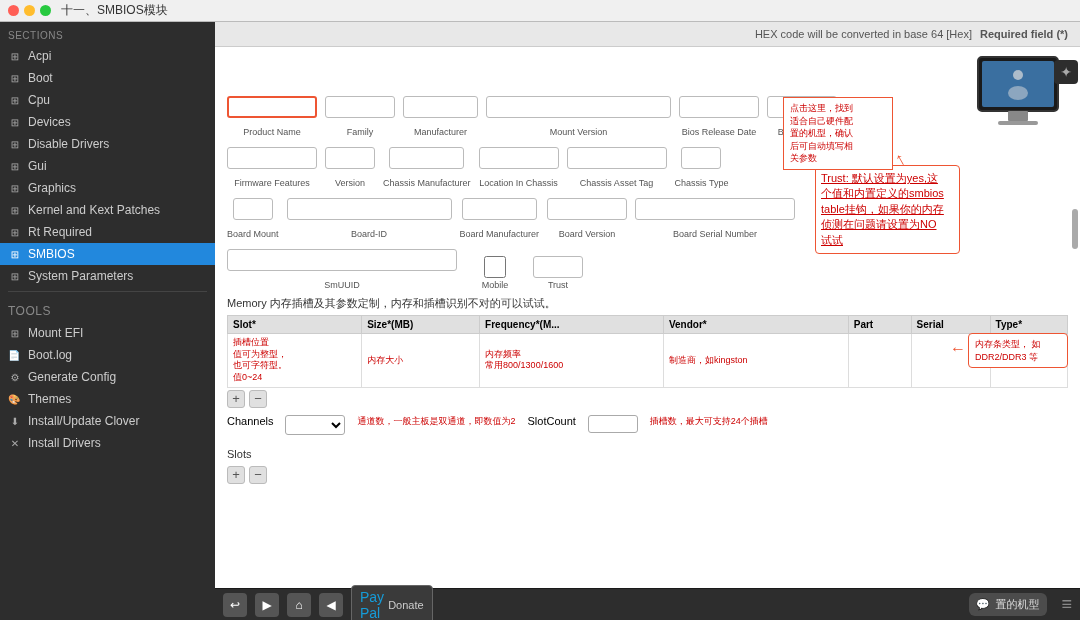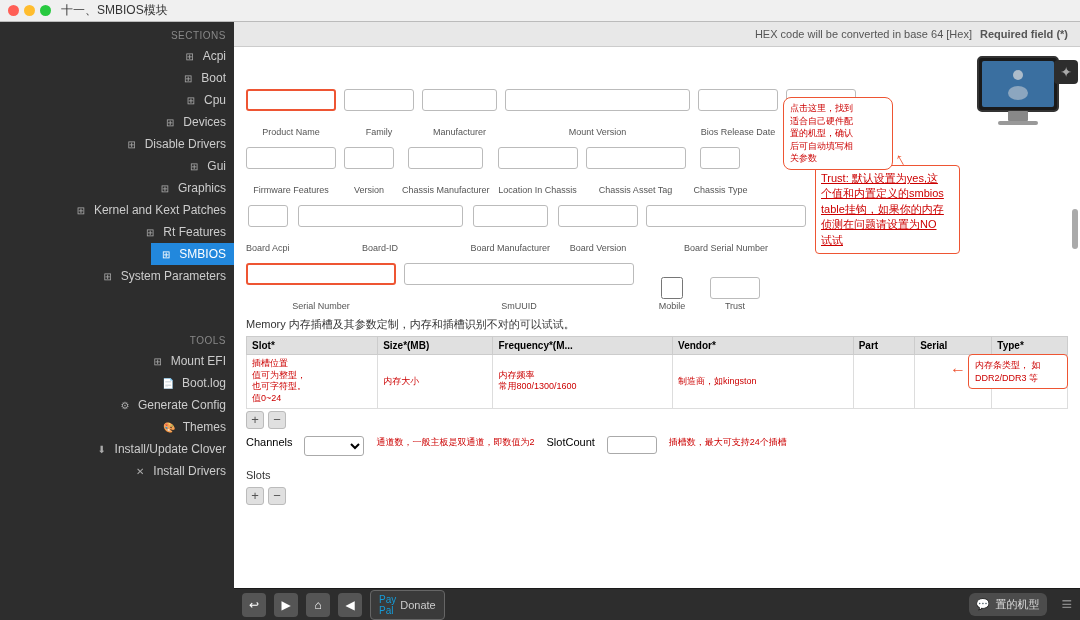--- a/index.html
+++ b/index.html
@@ -5,44 +5,44 @@
     * { box-sizing: border-box; margin: 0; padding: 0; }
     body { font-family: -apple-system, 'Helvetica Neue', Arial, sans-serif; font-size: 11px; background: #e8e8e8; }
     
     .outer-wrapper { width: 1080px; height: 620px; overflow: hidden; position: relative; background: #d0d0d0; }
     
     .title-bar { background: #f0f0f0; height: 22px; display: flex; align-items: center; padding: 0 8px; font-size: 12px; color: #333; border-bottom: 1px solid #bbb; }
     
     .main-container { display: flex; height: calc(620px - 22px); }
     
     
-    .sidebar { width: 234px; background: #2d2d2d; color: #ccc; flex-shrink: 0; display: flex; flex-direction: column; align-items: flex-end; }
+    .sidebar { width: 215px; background: #2d2d2d; color: #ccc; flex-shrink: 0; display: flex; flex-direction: column; }
     .sidebar-sections-label { font-size: 10px; color: #888; padding: 8px 8px 4px 8px; letter-spacing: 0.5px; text-transform: uppercase; }
     .sidebar-item { display: flex; align-items: center; padding: 4px 8px; cursor: pointer; font-size: 12px; gap: 6px; }
     .sidebar-item.active { background: #2288dd; color: white; }
     .sidebar-item .item-icon { width: 14px; height: 14px; display: flex; align-items: center; justify-content: center; font-size: 10px; color: #aaa; }
     .sidebar-item.active .item-icon { color: white; }
     .sidebar-item .item-label { font-size: 12px; }
     
     .sidebar-divider { height: 1px; background: #444; margin: 4px 8px; }
-    .sidebar-tools-label { font-size: 10px; color: #888; padding: 8px 8px 4px 8px; letter-spacing: 0.5px; text-transform: uppercase; margin-top: 31px; }
+    .sidebar-tools-label { font-size: 12px; color: #888; padding: 8px 8px 4px 8px; letter-spacing: 0.5px; text-transform: uppercase; }
     
     
     .content-area { flex: 1; background: #ffffff; display: flex; flex-direction: column; overflow: hidden; }
     
     .content-header { background: #e8e8e8; border-bottom: 1px solid #ccc; padding: 6px 12px; display: flex; justify-content: flex-end; align-items: center; gap: 8px; font-size: 11px; color: #555; }
     
     .content-body { flex: 1; overflow-y: auto; padding: 8px 12px; }
     
     
     .form-row { display: flex; align-items: flex-end; gap: 8px; margin-bottom: 10px; }
     .form-field { display: flex; flex-direction: column; align-items: center; }
     .form-field input { border: 1px solid #bbb; background: white; border-radius: 3px; padding: 3px 5px; font-size: 11px; height: 22px; }
     .form-field input.highlight { border: 2px solid #e53; }
-    .form-field .field-label { font-size: 9px; color: #555; margin-top: 16px; text-align: center; }
+    .form-field .field-label { font-size: 9px; color: #555; margin-top: 9px; text-align: center; }
     
     
     .memory-section { margin-top: 4px; }
     .memory-section-title { font-size: 11px; color: #333; margin-bottom: 4px; }
     .memory-table { width: 100%; border-collapse: collapse; background: white; border: 1px solid #ccc; }
     .memory-table th { background: #e0e0e0; border: 1px solid #ccc; padding: 3px 5px; font-size: 10px; text-align: left; }
     .memory-table td { border: 1px solid #ddd; padding: 3px 5px; font-size: 10px; }
     
     .slots-section { margin-top: 8px; }
     .slots-label { font-size: 11px; color: #333; margin-bottom: 4px; }
@@ -119,21 +119,21 @@
       <div class="sidebar-item">
         <span class="item-icon">⊞</span>
         <span class="item-label">Graphics</span>
       </div>
       <div class="sidebar-item">
         <span class="item-icon">⊞</span>
         <span class="item-label">Kernel and Kext Patches</span>
       </div>
       <div class="sidebar-item">
         <span class="item-icon">⊞</span>
-        <span class="item-label">Rt Features</span>
+        <span class="item-label">Rt Required</span>
       </div>
       <div class="sidebar-item active">
         <span class="item-icon">⊞</span>
         <span class="item-label">SMBIOS</span>
       </div>
       <div class="sidebar-item">
         <span class="item-icon">⊞</span>
         <span class="item-label">System Parameters</span>
       </div>
 
@@ -244,45 +244,41 @@
             </div>
             <div class="form-field">
               <input type="text" style="width: 40px;">
               <span class="field-label">Chassis Type</span>
             </div>
           </div>
 
           <div class="form-row">
             <div class="form-field">
               <input type="text" style="width: 40px;">
-              <span class="field-label">Board Acpi</span>
+              <span class="field-label">Board Mount</span>
             </div>
             <div class="form-field">
               <input type="text" style="width: 165px;">
               <span class="field-label">Board-ID</span>
             </div>
             <div class="form-field">
               <input type="text" style="width: 75px;">
               <span class="field-label">Board Manufacturer</span>
             </div>
             <div class="form-field">
               <input type="text" style="width: 80px;">
               <span class="field-label">Board Version</span>
             </div>
             <div class="form-field">
               <input type="text" style="width: 160px;">
               <span class="field-label">Board Serial Number</span>
             </div>
           </div>
 
           <div class="serial-row">
-            <div class="form-field">
-              <input type="text" class="highlight" style="width: 150px;">
-              <span class="field-label">Serial Number</span>
-            </div>
             <div class="form-field">
               <input type="text" style="width: 230px;">
               <span class="field-label">SmUUID</span>
             </div>
             <div class="mobile-field">
               <input type="checkbox" style="">
               <span class="field-label">Mobile</span>
             </div>
             <div class="mobile-field">
               <input type="text" style="width: 50px;">
@@ -354,38 +350,38 @@
 
         </div>
 
         <div class="trust-annotation" style="position:absolute;right:120px;top:118px;width:145px;white-space:pre-line;">Trust: 默认设置为yes,这
 个值和内置定义的smbios
 table挂钩，如果你的内存
 侦测在问题请设置为NO
 试试</div>
 
         <div style="position:absolute;right:175px;top:50px;display:flex;align-items:flex-end;gap:3px;">
-          <div style="background:white;border:1.5px solid #e53;border-radius:8px;padding:4px 6px;font-size:9px;color:#c00;line-height:1.4;width:110px;white-space:pre-line;">点击这里，找到
+          <div style="background:white;border:1.5px solid #e53;border-radius:0;padding:4px 6px;font-size:9px;color:#c00;line-height:1.4;width:110px;white-space:pre-line;">点击这里，找到
 适合自己硬件配
 置的机型，确认
 后可自动填写相
 关参数</div>
           <div style="font-size:18px;color:#e53;transform:rotate(-30deg);">↑</div>
         </div>
 
         <div class="scrollbar-indicator"></div>
       </div>
 
       <div class="bottom-toolbar">
         <div class="toolbar-btn">↩</div>
         <div class="toolbar-btn">▶</div>
         <div class="toolbar-btn">⌂</div>
         <div class="toolbar-btn">◀</div>
         <div class="donate-btn">
-          <span style="font-size:10px;color:#169bd7;">Pay<br>Pal</span>
+          <span style="font-size:14px;color:#169bd7;">Pay<br>Pal</span>
           <span>Donate</span>
         </div>
         <div style="flex:1;"></div>
 
         <div style="background:rgba(255,255,255,0.15);border-radius:6px;padding:4px 8px;font-size:11px;color:#ddd;display:flex;align-items:center;gap:5px;">
           <span>💬</span>
           <span>置的机型</span>
         </div>
         <div style="font-size:18px;color:#888;margin-left:6px;">≡</div>
       </div>

